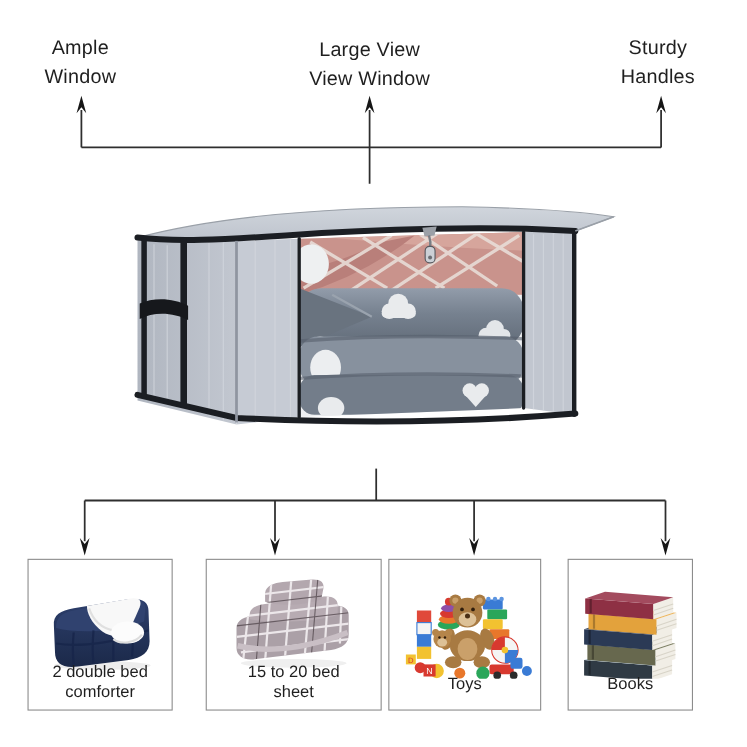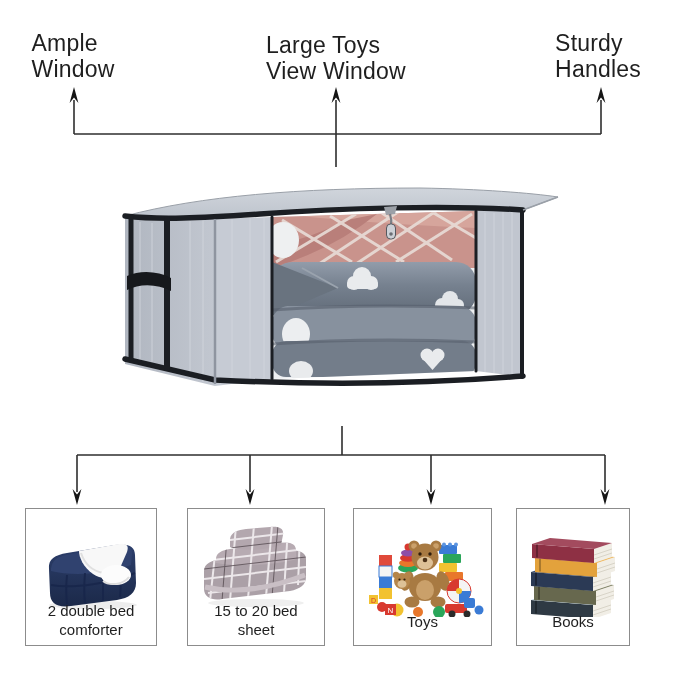--- a/index.html
+++ b/index.html
@@ -1,22 +1,22 @@
 <!DOCTYPE html>
 <html><head>
 <meta charset="utf-8">
 <style>
   html,body{margin:0;padding:0;background:#ffffff;}
   .canvas{
     position:relative;width:679px;height:679px;background:#ffffff;
     font-family:"Liberation Sans", sans-serif;color:#1f1f1f;overflow:hidden;
   }
   .callout{
-    position:absolute;transform:translateX(-50%);
-    font-size:23px;line-height:26px;color:#1f1f1f;white-space:nowrap;letter-spacing:.2px;
+    position:absolute;transform:translateX(-50%);text-align:center;
+    font-size:18px;line-height:26px;color:#1f1f1f;white-space:nowrap;letter-spacing:.2px;
   }
   .overlay{position:absolute;left:0;top:0;width:679px;height:679px;}
   .item-box{
     position:absolute;top:508px;height:138px;background:#ffffff;
     border:1px solid #8c8c8c;box-sizing:border-box;
   }
   .item-illu{position:absolute;left:50%;transform:translateX(-50%);}
   .item-label{
     position:absolute;left:0;right:0;text-align:center;
     font-size:15px;line-height:19px;color:#1f1f1f;
@@ -28,21 +28,21 @@
 </head>
 <body>
 
 <div class="canvas">
 
   <div class="callout" style="left:73px;top:30px;">
     <div>Ample</div>
     <div>Window</div>
   </div>
   <div class="callout" style="left:336px;top:32px;">
-    <div>Large Toys</div>
+    <div>Large View</div>
     <div>View Window</div>
   </div>
   <div class="callout" style="left:598px;top:30px;">
     <div>Sturdy</div>
     <div>Handles</div>
   </div>
 
   <svg class="overlay" viewBox="0 0 679 679">
     <defs>
       <clipPath id="winclip">
@@ -206,21 +206,21 @@
       <path d="M58,38 C62,50 70,56 80,58" stroke="#e0e0e0" stroke-width="2" fill="none"></path>
       <ellipse cx="93" cy="60" rx="15" ry="10" fill="#fcfcfc"></ellipse>
       <path d="M80,66 C86,71 100,70 106,62" stroke="#dddddd" stroke-width="2" fill="none"></path>
     </svg>
     <div class="item-label two-line">
       <div>2 double bed</div>
       <div>comforter</div>
     </div>
   </div>
 
-  <div class="item-box" style="left:187px;width:138px;">
+  <div class="item-box" style="left:187px;width:160px;">
     <svg class="item-illu" style="top:6px;" width="136" height="94" viewBox="0 0 136 94">
       <defs>
         <clipPath id="sheetclip">
           <path d="M16,56 C16,48 24,46 32,44 L100,36 C112,34 118,38 118,44 L118,62 C118,70 112,74 102,76 L34,84 C24,86 16,82 16,74 Z"></path>
           <path d="M28,44 C28,38 34,35 42,34 L92,28 C102,26 108,29 108,35 L108,44 C90,50 50,52 28,48 Z"></path>
           <path d="M42,24 C43,17 50,15 58,14 L82,12 C92,11 96,14 95,20 L93,30 C75,36 55,36 42,32 Z"></path>
         </clipPath>
       </defs>
       <ellipse cx="68" cy="88" rx="48" ry="4" fill="#efefef"></ellipse>
       <path d="M16,56 C16,48 24,46 32,44 L100,36 C112,34 118,38 118,44 L118,62 C118,70 112,74 102,76 L34,84 C24,86 16,82 16,74 Z" fill="#aba0a7"></path>

